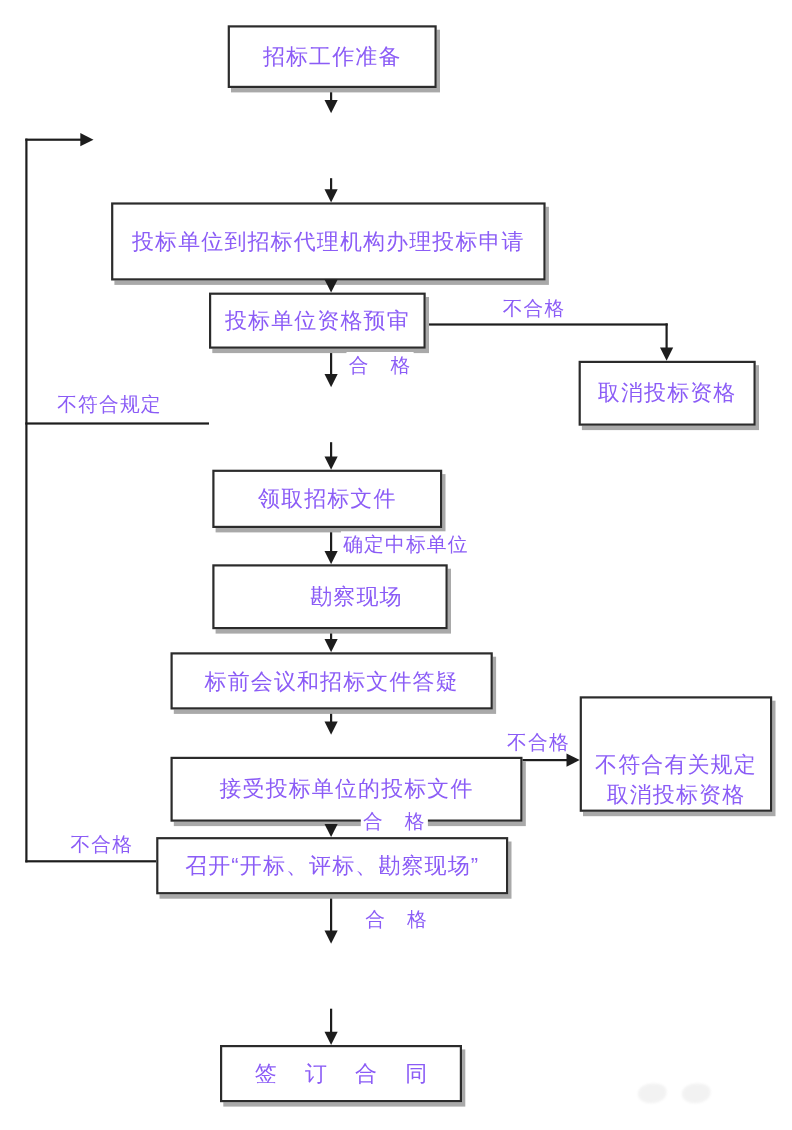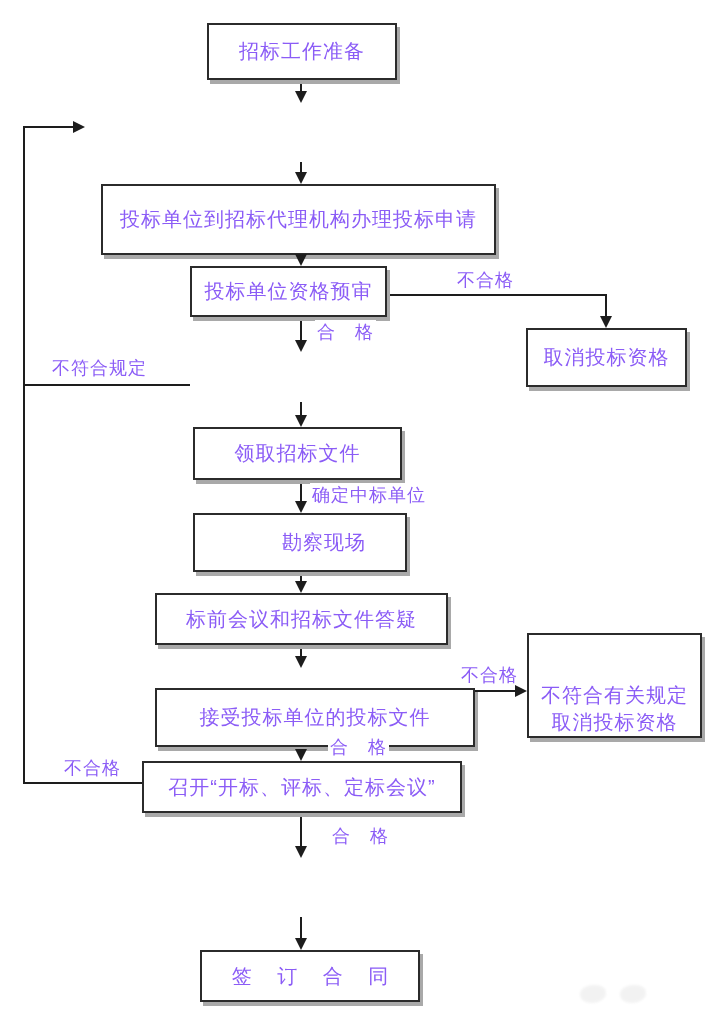--- a/index.html
+++ b/index.html
@@ -71,21 +71,21 @@
 
 
   <div class="node" style="left:193px;top:427px;width:209px;height:53px;">领取招标文件</div>
 
   <div class="node" style="left:193px;top:513px;width:214px;height:59px;padding-left:48px;">勘察现场</div>
 
   <div class="node" style="left:155px;top:593px;width:293px;height:52px;">标前会议和招标文件答疑</div>
 
   <div class="node" style="left:155px;top:668px;width:320px;height:59px;margin-top:20px;">接受投标单位的投标文件</div>
 
-  <div class="node" style="left:142px;top:761px;width:320px;height:52px;">召开“开标、评标、定标会议”</div>
+  <div class="node" style="left:142px;top:761px;width:320px;height:52px;">召开“开标、评标、勘察现场”</div>
 
 
   <div class="node wide-space" style="left:200px;top:950px;width:220px;height:52px;">签 订 合 同</div>
 
   <div class="node" style="left:526px;top:328px;width:161px;height:59px;">取消投标资格</div>
 
   <div class="node two-line" style="left:527px;top:633px;width:175px;height:105px;">
     <span>不符合有关规定</span>
     <span>取消投标资格</span>
   </div>

